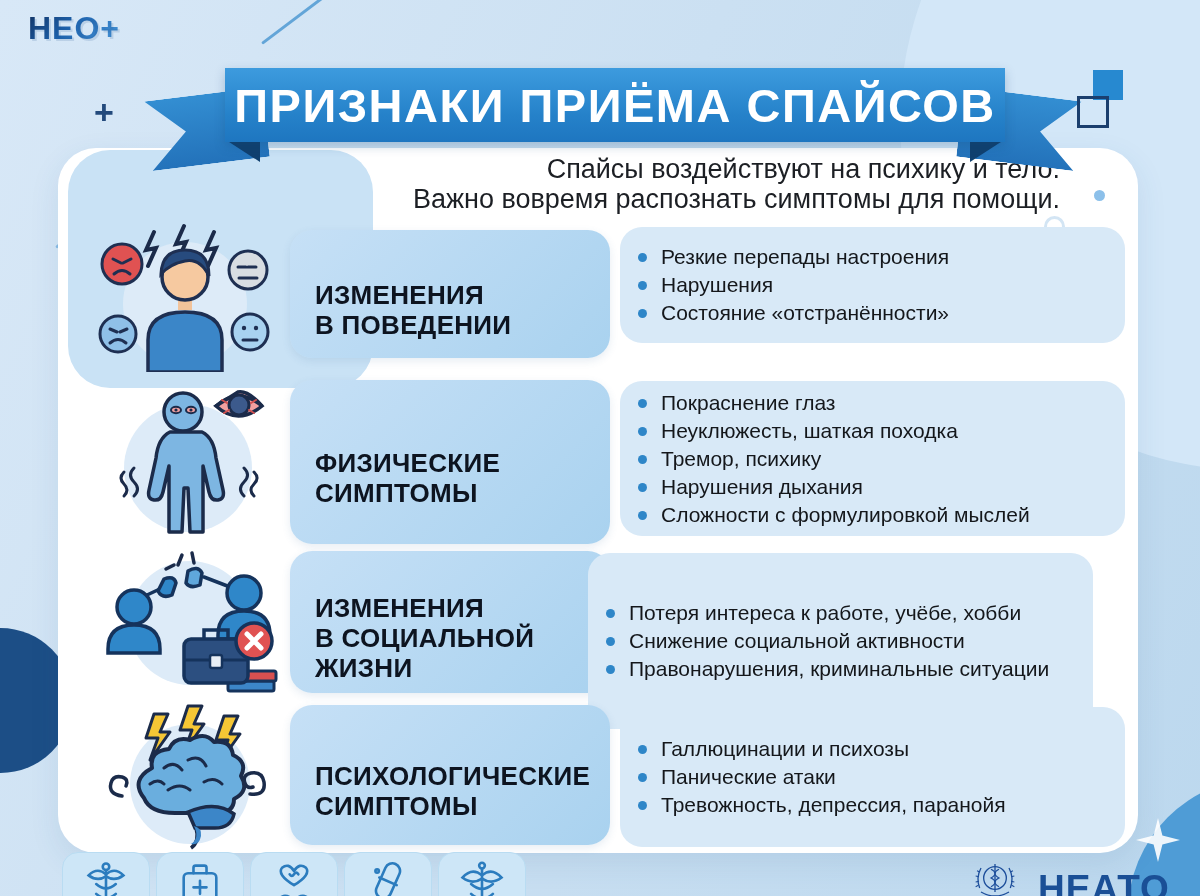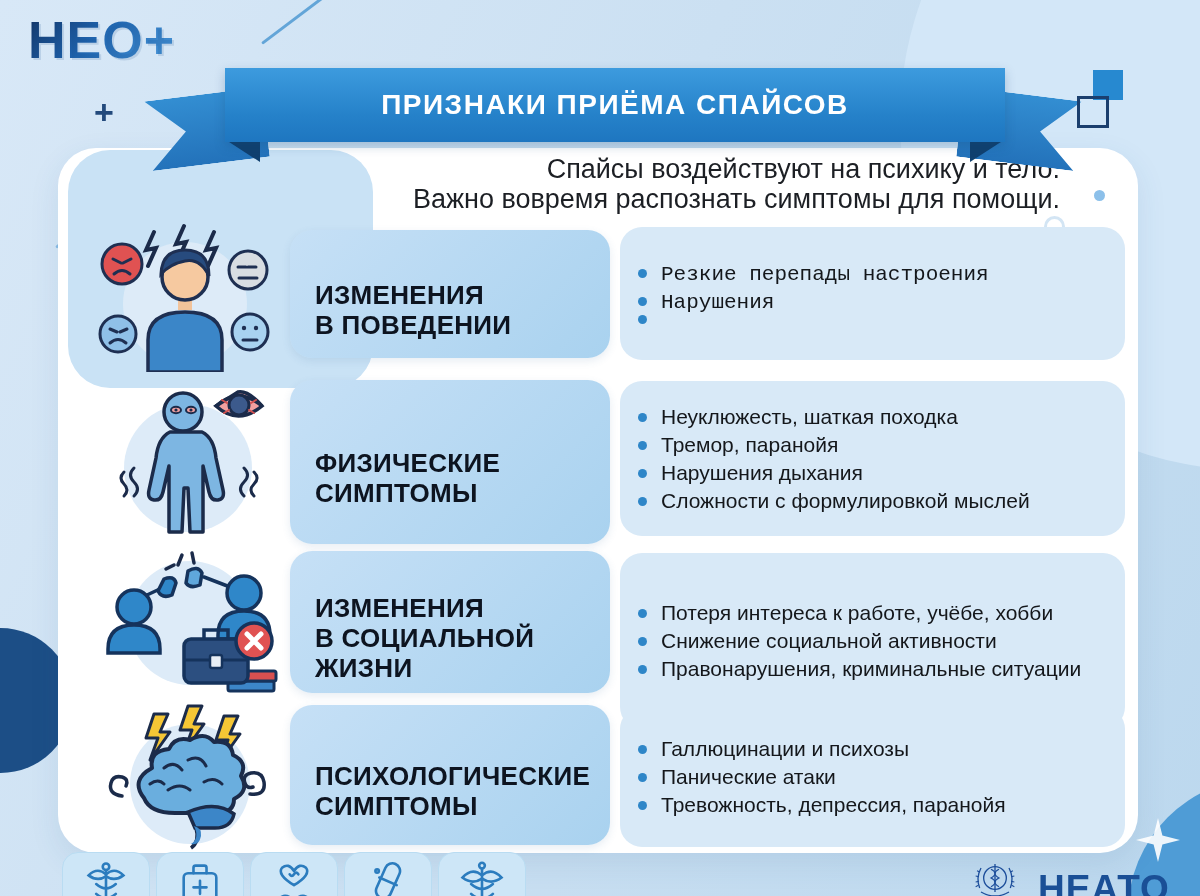--- a/index.html
+++ b/index.html
@@ -23,31 +23,31 @@
   .crosshair{left:84px;top:92px;width:40px;height:40px;color:#234a7c;font-size:34px;
     font-weight:700;line-height:40px;text-align:center;}
   .blue-square-deco{left:68px;top:150px;width:305px;height:238px;border-radius:42px;
     background:#c9e2f5;}
 
   
   .card{left:58px;top:148px;width:1080px;height:705px;background:#ffffff;border-radius:38px;
     box-shadow:0 10px 30px rgba(40,90,140,.10);}
 
   
-  .logo{left:28px;top:10px;font-size:52px;font-weight:900;letter-spacing:1px;
+  .logo{left:28px;top:10px;font-size:32px;font-weight:900;letter-spacing:1px;
     background:linear-gradient(135deg,#112f5e 0%,#1e63ae 45%,#4d9cde 100%);
     -webkit-background-clip:text;background-clip:text;color:transparent;
     text-shadow:2px 2px 0 rgba(30,80,140,.15);}
 
   
   .ribbon-band{left:225px;top:68px;width:780px;height:74px;z-index:4;
     background:linear-gradient(180deg,#3d9bde 0%,#2581c9 65%,#1e76c0 100%);
     display:flex;align-items:center;justify-content:center;
     box-shadow:0 4px 10px rgba(20,70,120,.25);}
-  .ribbon-title{color:#ffffff;font-size:28px;font-weight:800;letter-spacing:1.5px;}
+  .ribbon-title{color:#ffffff;font-size:47px;font-weight:800;letter-spacing:1.5px;}
   .ribbon-tail{width:118px;height:70px;z-index:3;}
   .tail-left{left:148px;top:94px;transform:rotate(-7deg);
     background:linear-gradient(180deg,#338ed2,#2372ba);
     clip-path:polygon(0 0,100% 0,100% 100%,0 100%,32% 50%);}
   .tail-right{left:960px;top:94px;transform:rotate(7deg);
     background:linear-gradient(180deg,#338ed2,#2372ba);
     clip-path:polygon(0 0,100% 0,68% 50%,100% 100%,0 100%);}
   .fold{width:34px;height:22px;background:#10406f;z-index:3;}
   .fold-left{left:226px;top:140px;clip-path:polygon(0 0,100% 0,100% 100%);}
   .fold-right{left:970px;top:140px;clip-path:polygon(0 0,100% 0,0 100%);}
@@ -139,32 +139,33 @@
     <path d="M157,120 h14" stroke="#1e2f52" stroke-width="3" stroke-linecap="round"></path>
     <rect x="92" y="76" width="14" height="14" fill="#f2c39a"></rect>
     <path d="M62,152 L62,120 Q62,92 99,92 Q136,92 136,120 L136,152 Z" fill="#3b86c8" stroke="#1e2f52" stroke-width="3.5"></path>
     <circle cx="99" cy="57" r="23" fill="#f6c9a0" stroke="#1e2f52" stroke-width="3.5"></circle>
     <path d="M75,54 Q76,30 99,30 Q123,30 123,56 Q114,38 99,41 Q84,44 75,54 Z" fill="#274b7e" stroke="#1e2f52" stroke-width="3"></path>
   </svg>
   <div class="abs label-box" style="left:290px;top:230px;height:128px;">
     <div class="label-title">ИЗМЕНЕНИЯ
 В ПОВЕДЕНИИ</div>
   </div>
-  <div class="abs panel" style="left:620px;top:227px;height:133px;font-family:Liberation Mono, monospace;">
+  <div class="abs panel" style="left:620px;top:227px;height:116px;">
     <ul class="bullets">
       <li>
           <span class="bdot"></span>
           <span>Резкие перепады настроения</span>
         </li>
       <li>
           <span class="bdot"></span>
           <span>Нарушения</span>
         </li>
       <li>
           <span class="bdot"></span>
+          <span>Состояние «отстранённости»</span>
         </li>
     </ul>
   </div>
 
   <svg class="abs" style="left:98px;top:372px;" width="184" height="168" viewBox="0 0 184 168">
     <circle cx="90" cy="96" r="64" fill="#ddebf8"></circle>
     <path d="M140,20 Q118,34 118,34 Q140,54 164,34 Q150,18 140,20 Z" fill="#f2a0a0" stroke="#1b2b4a" stroke-width="3.5"></path>
     <path d="M118,34 Q140,14 164,34" fill="none" stroke="#1b2b4a" stroke-width="3.5"></path>
     <circle cx="141" cy="33" r="10" fill="#3c5a8c" stroke="#1b2b4a" stroke-width="3"></circle>
     <path d="M124,28 l5,3 M158,28 l-5,3 M126,41 l5,-3 M156,41 l-5,-3" stroke="#d05050" stroke-width="2" stroke-linecap="round"></path>
@@ -178,25 +179,29 @@
     <path d="M146,96 q7,7 0,14 q-7,7 0,14 M156,100 q6,6 0,12 q-6,6 0,12" stroke="#1b2b4a" stroke-width="3" fill="none" stroke-linecap="round"></path>
   </svg>
   <div class="abs label-box" style="left:290px;top:380px;height:164px;">
     <div class="label-title">ФИЗИЧЕСКИЕ
 СИМПТОМЫ</div>
   </div>
   <div class="abs panel" style="left:620px;top:381px;height:155px;">
     <ul class="bullets">
       <li>
           <span class="bdot"></span>
+          <span>Покраснение глаз</span>
+        </li>
+      <li>
+          <span class="bdot"></span>
           <span>Неуклюжесть, шаткая походка</span>
         </li>
       <li>
           <span class="bdot"></span>
-          <span>Тремор, паранойя</span>
+          <span>Тремор, психику</span>
         </li>
       <li>
           <span class="bdot"></span>
           <span>Нарушения дыхания</span>
         </li>
       <li>
           <span class="bdot"></span>
           <span>Сложности с формулировкой мыслей</span>
         </li>
     </ul>
@@ -219,21 +224,21 @@
     <path d="M92,117 h64" stroke="#15335c" stroke-width="3"></path>
     <rect x="118" y="112" width="12" height="13" rx="2" fill="#e8eef5" stroke="#15335c" stroke-width="2.5"></rect>
     <circle cx="162" cy="98" r="18" fill="#e05252" stroke="#15335c" stroke-width="3.5"></circle>
     <path d="M155,91 l14,14 M169,91 l-14,14" stroke="#ffffff" stroke-width="5" stroke-linecap="round"></path>
   </svg>
   <div class="abs label-box" style="left:290px;top:551px;height:142px;">
     <div class="label-title">ИЗМЕНЕНИЯ
 В СОЦИАЛЬНОЙ
 ЖИЗНИ</div>
   </div>
-  <div class="abs panel" style="left:620px;top:553px;height:176px;">
+  <div class="abs panel" style="left:588px;top:553px;height:176px;">
     <ul class="bullets">
       <li>
           <span class="bdot"></span>
           <span>Потеря интереса к работе, учёбе, хобби</span>
         </li>
       <li>
           <span class="bdot"></span>
           <span>Снижение социальной активности</span>
         </li>
       <li>

